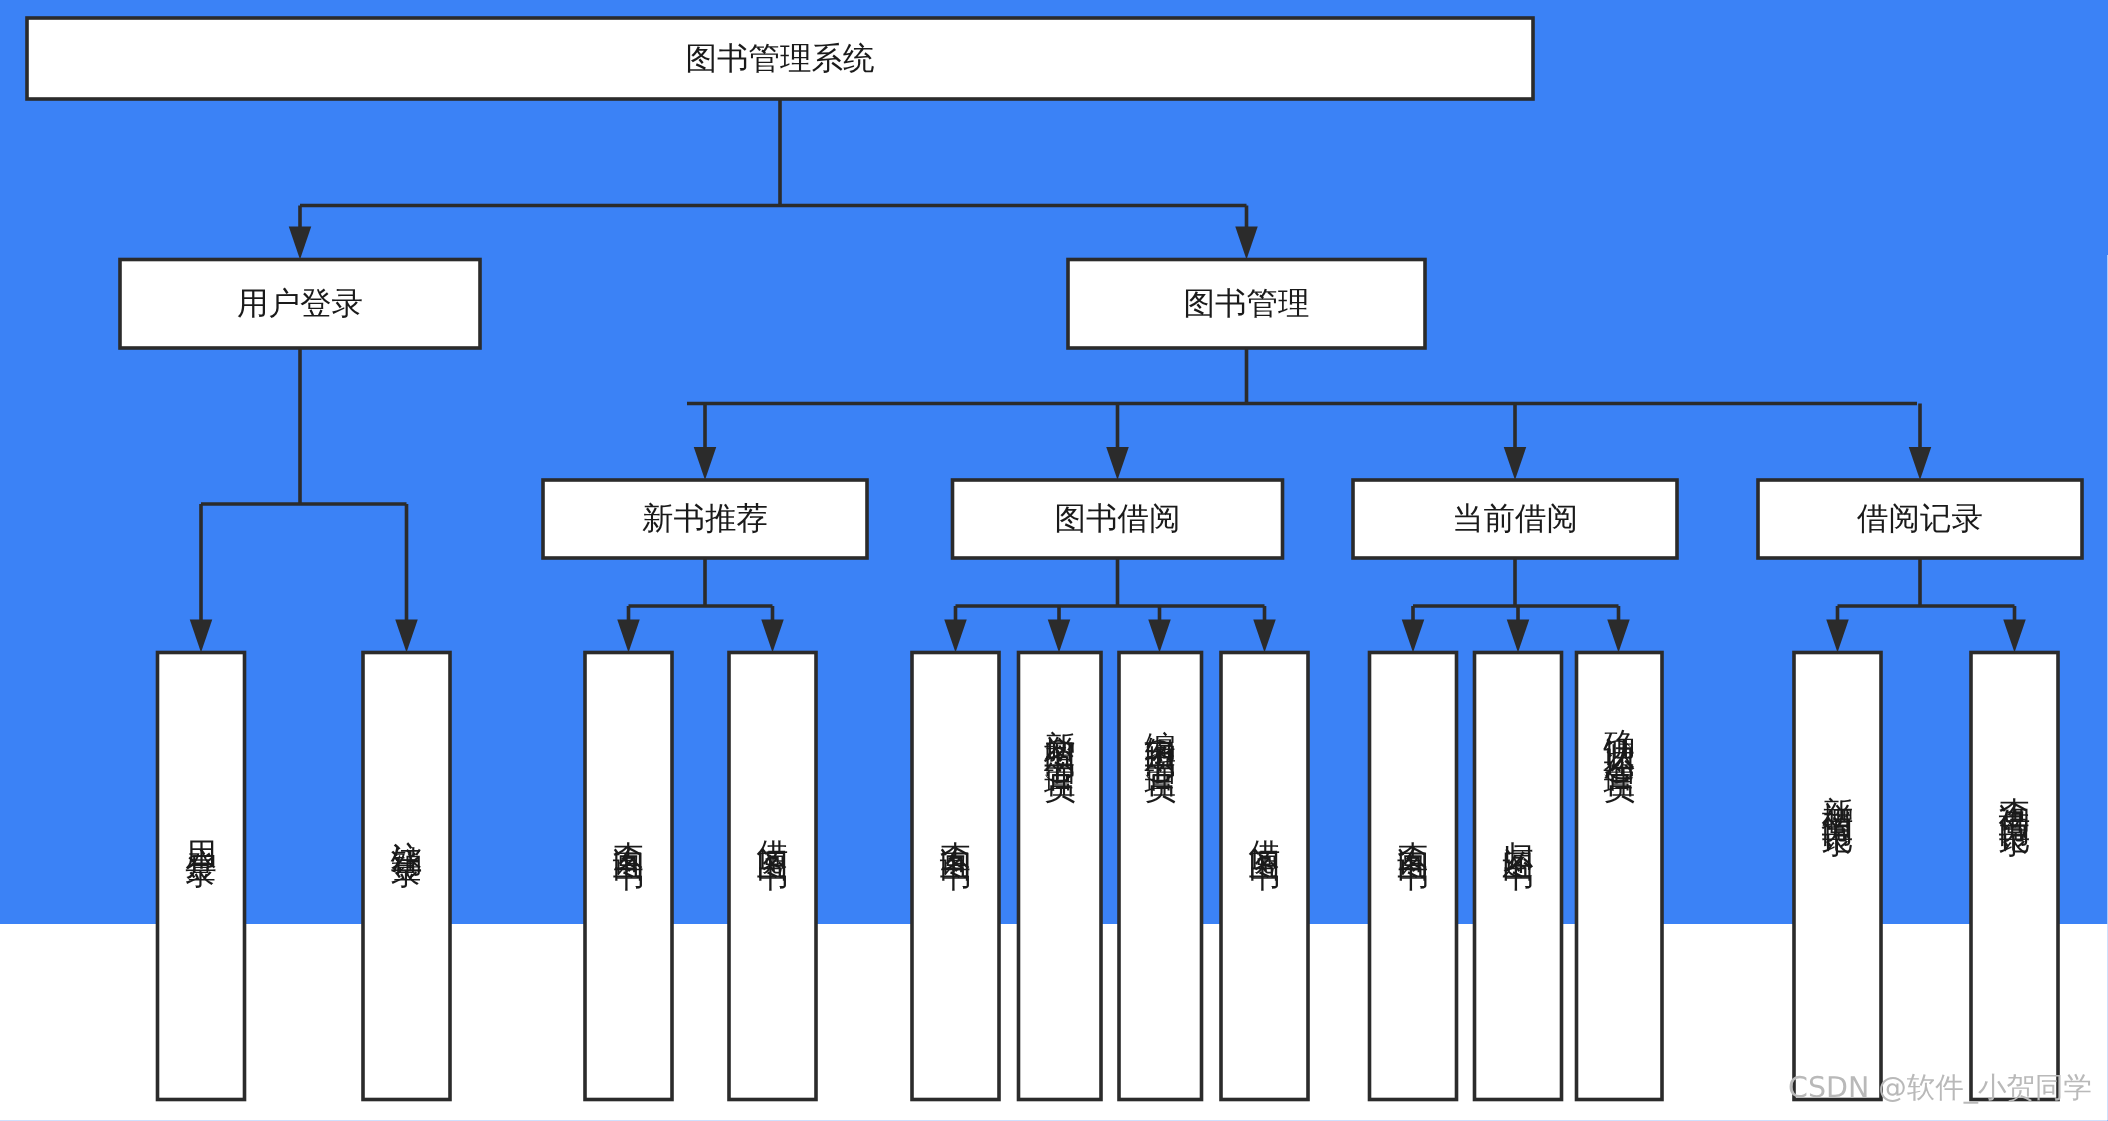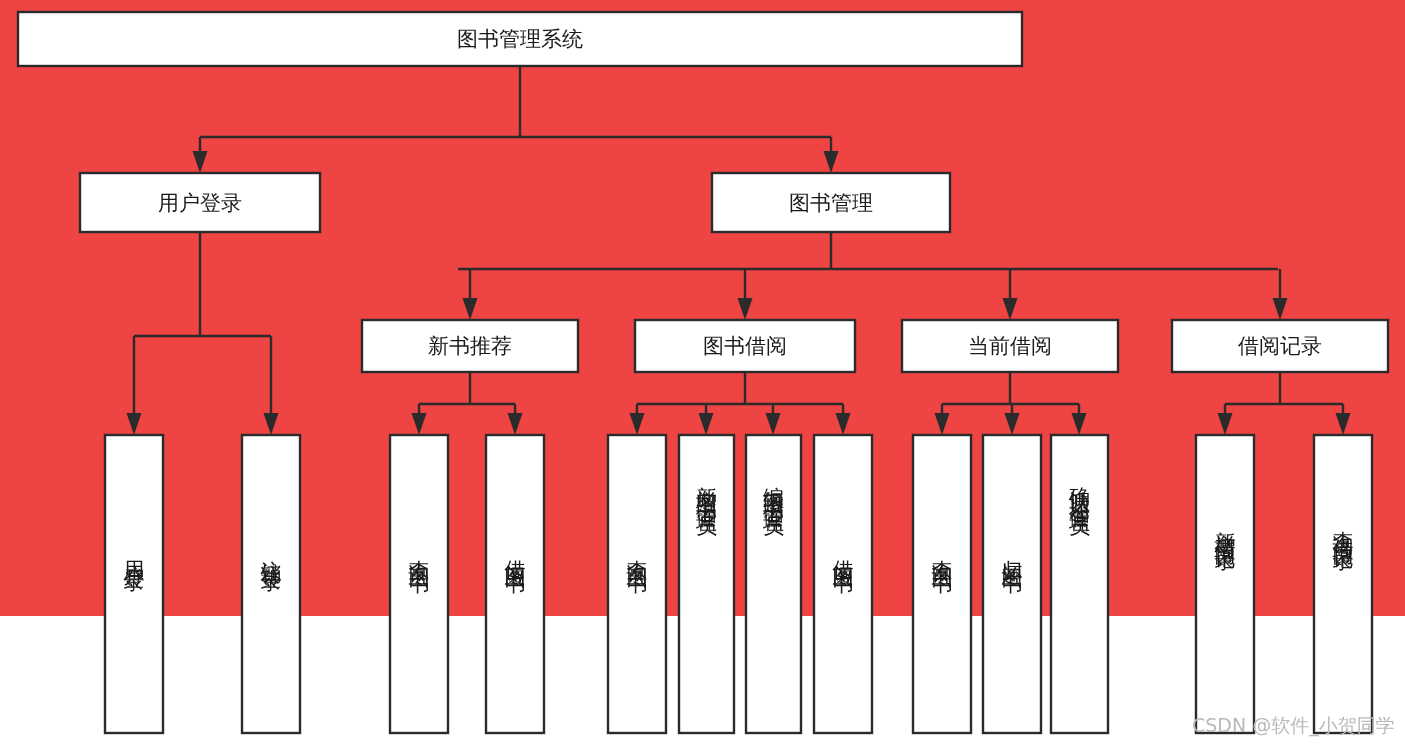--- a/index.html
+++ b/index.html
@@ -11,21 +11,21 @@
   body {
     width: 1405px;
     height: 747px;
     overflow: hidden;
     font-family: "DejaVu Sans", "Liberation Sans", sans-serif;
   }
   #diagram-root {
     position: relative;
     width: 1405px;
     height: 616px;
-    background: #ef4444;
+    background: #3b82f6;
   }
   svg.diagram-canvas {
     position: absolute;
     left: 0;
     top: 0;
     width: 1405px;
     height: 747px;
     display: block;
   }
   .node-box {

